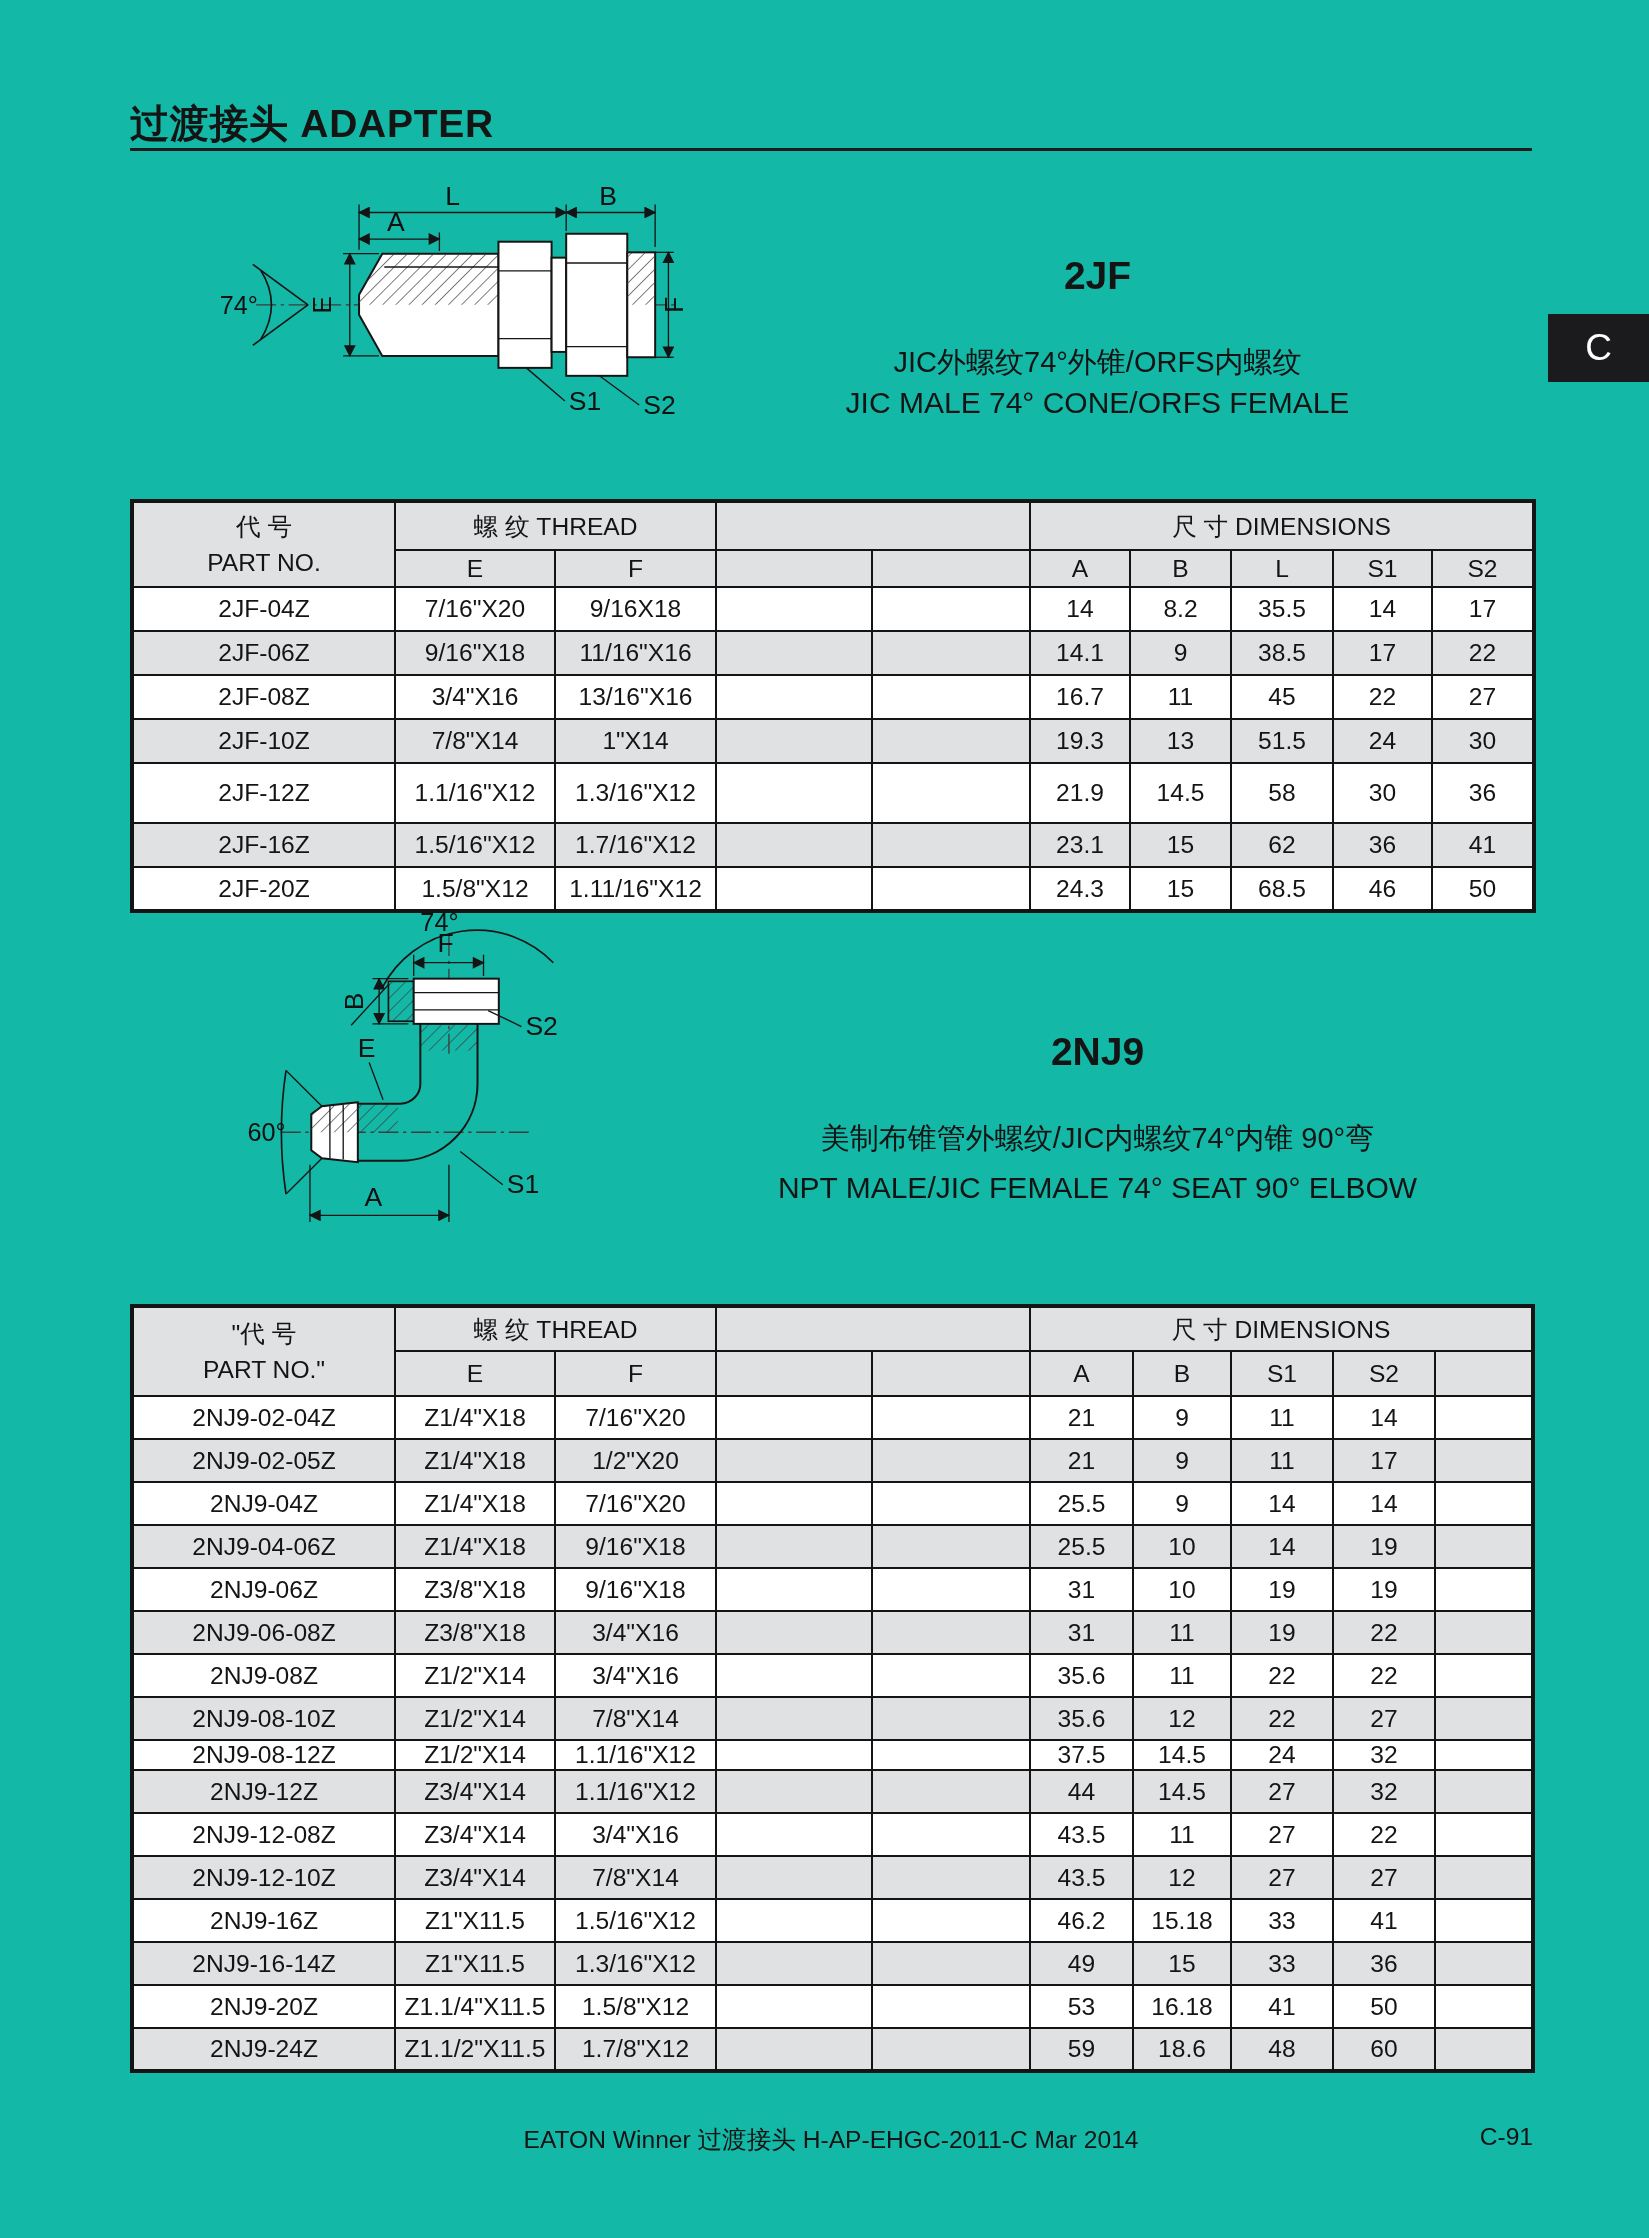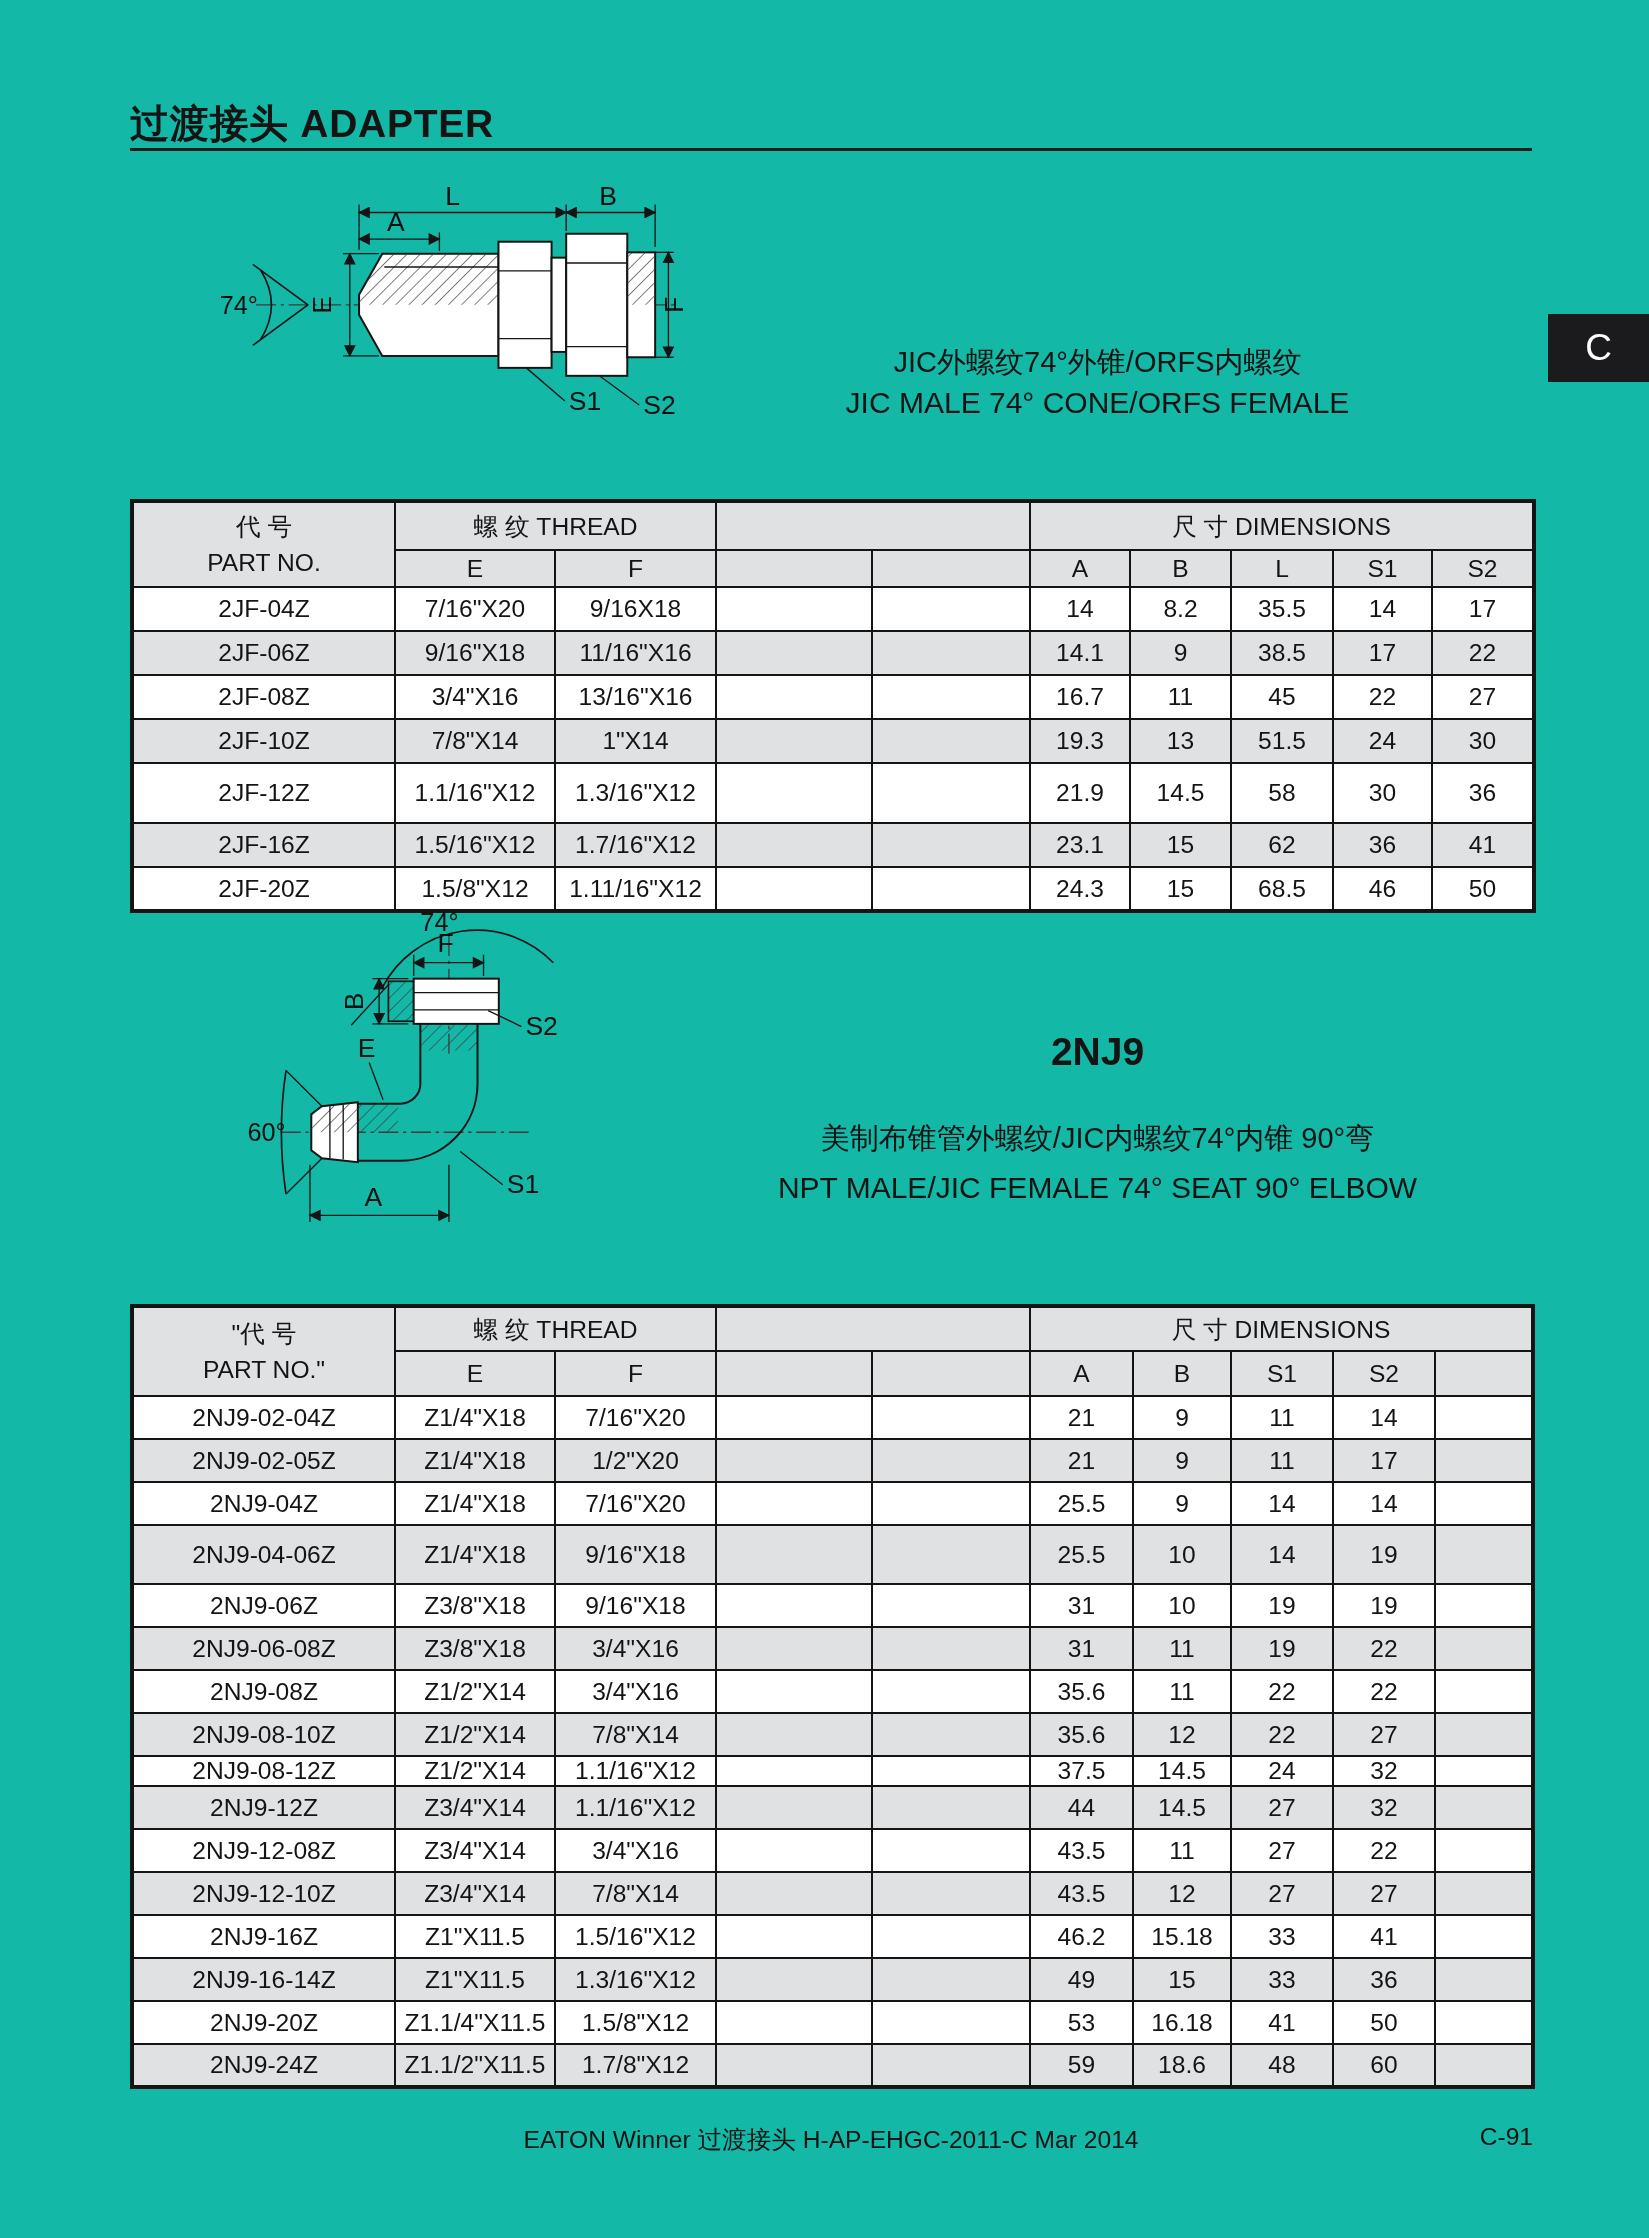--- a/index.html
+++ b/index.html
@@ -116,20 +116,21 @@
     <line class="ln1" x1="656" y1="270" x2="684" y2="270"></line>
     <line class="ln1" x1="676" y1="112" x2="676" y2="270" marker-start="url(#ar1)" marker-end="url(#ar1)"></line>
     <text transform="translate(698 191) rotate(-90)" text-anchor="middle">F</text>
 
     <line class="ln1" x1="462" y1="286" x2="520" y2="336"></line>
     <text x="526" y="350">S1</text>
     <line class="ln1" x1="572" y1="298" x2="632" y2="342"></line>
     <text x="638" y="356">S2</text>
   </svg>
 
+  <div class="abs sec-block sec-title" id="sec1-title">2JF</div>
   <div class="abs sec-block sec-sub-zh" id="sec1-zh">JIC外螺纹74°外锥/ORFS内螺纹</div>
   <div class="abs sec-block sec-sub-en" id="sec1-en">JIC MALE 74° CONE/ORFS FEMALE</div>
 
   <table class="abs cat" id="table1">
       <colgroup>
         <col style="width: 263px;">
         <col style="width: 160px;">
         <col style="width: 161px;">
         <col style="width: 156px;">
         <col style="width: 158px;">
@@ -378,21 +379,21 @@
           <td>Z1/4"X18</td>
           <td>7/16"X20</td>
           <td></td>
           <td></td>
           <td>25.5</td>
           <td>9</td>
           <td>14</td>
           <td>14</td>
           <td></td>
         </tr>
-        <tr class="alt" style="height: 59px;">
+        <tr class="alt" style="height: 43px;">
           <td>2NJ9-04-06Z</td>
           <td>Z1/4"X18</td>
           <td>9/16"X18</td>
           <td></td>
           <td></td>
           <td>25.5</td>
           <td>10</td>
           <td>14</td>
           <td>19</td>
           <td></td>

